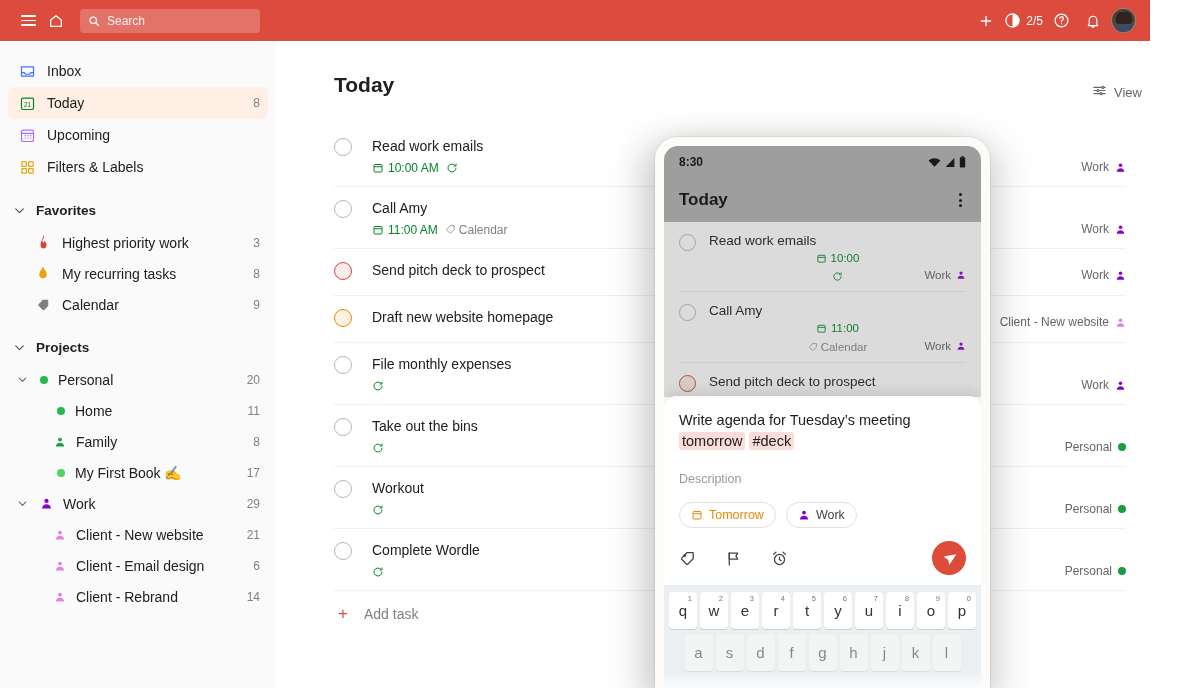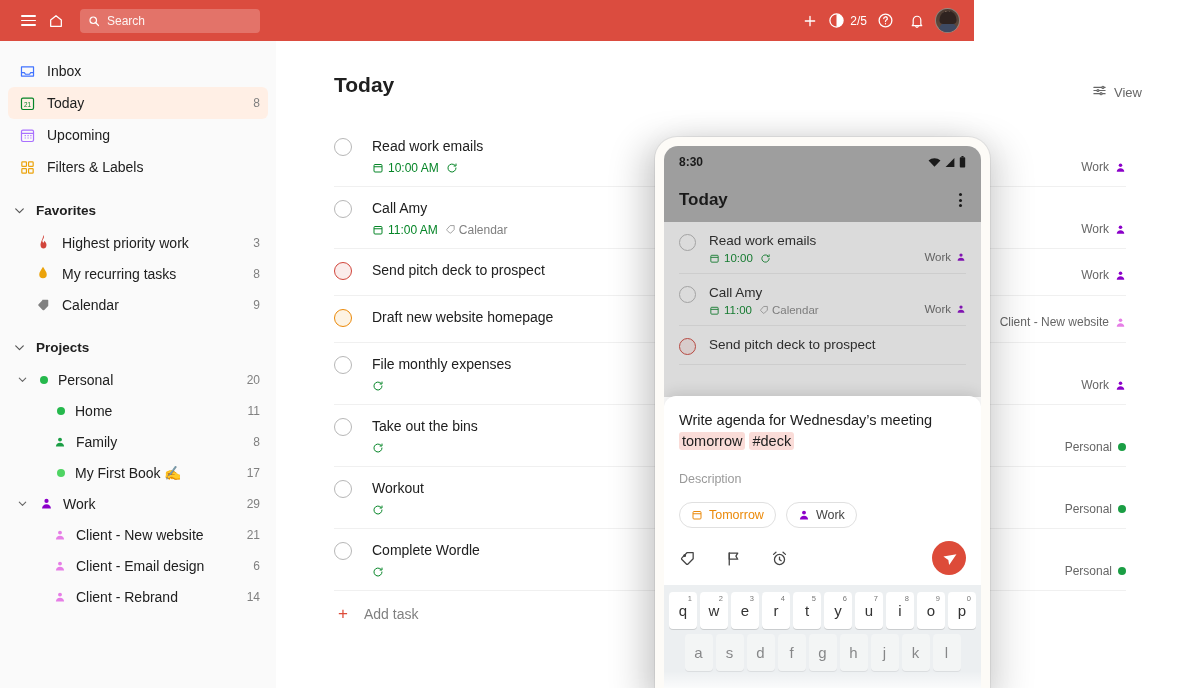--- a/index.html
+++ b/index.html
@@ -6,21 +6,21 @@
   html, body {
     width: 1186px; height: 688px;
     font-family: "Liberation Sans", sans-serif;
     background: #ffffff;
     overflow: hidden;
   }
   .app { position: relative; width: 1186px; height: 688px; background: #fff; }
 
   
   .topbar {
-    position: absolute; top: 0; left: 0; width: 974px; height: 41px;
+    position: absolute; top: 0; left: 0; width: 1150px; height: 41px;
     background: #db4c3f; display: flex; align-items: center;
     padding: 8px 14px; z-index: 40;
   }
   .tb-icon {
     width: 28px; height: 28px; display: flex; align-items: center;
     justify-content: center; border-radius: 4px; cursor: pointer;
     color: #fff; flex: none;
   }
   .hamburger { display: flex; flex-direction: column; gap: 3px; }
   .hamburger i { display: block; width: 15px; height: 1.7px; background: #fff; border-radius: 1px; }
@@ -138,21 +138,21 @@
   .ph-title { font-size: 17px; font-weight: bold; color: #1a1a1a; }
   .kebab { margin-left: auto; display: flex; flex-direction: column; gap: 2.5px; cursor: pointer; padding: 4px; }
   .kebab i { width: 3px; height: 3px; border-radius: 50%; background: #1a1a1a; display: block; }
 
   .ph-list { padding: 0 15px; background: #fff; }
   .ph-row { display: flex; align-items: flex-start; padding: 11px 0 9px; border-bottom: 1px solid #eee; position: relative; }
   .ph-chk { width: 17px; height: 17px; border-radius: 50%; border: 1.3px solid #b7b7b7; flex: none; margin-top: 1px; }
   .ph-chk.p1 { border-color: #d1453b; background: #fbeceb; }
   .ph-body { margin-left: 13px; flex: 1; }
   .ph-name { font-size: 13.5px; color: #202020; }
-  .ph-meta { margin-top: 4px; display: flex; align-items: center; gap: 7px; }
+  .ph-meta { margin-top: 4px; display: flex; align-items: center; gap: 7px; flex-direction: column; }
   .ph-date { font-size: 11.5px; color: #058527; display: flex; align-items: center; gap: 4px; }
   .ph-tag { font-size: 11.5px; color: #888; display: flex; align-items: center; gap: 3px; }
   .ph-proj { position: absolute; right: 0; bottom: 10px; font-size: 11.5px; color: #666; display: flex; align-items: center; gap: 5px; }
 
   .dim { position: absolute; left: 0; top: 76px; width: 317px; height: 175px; background: rgba(90,90,90,0.22); }
 
   .sheet {
     position: absolute; left: 0; bottom: 0; width: 317px; height: 301px;
     background: #fff; border-radius: 12px 12px 0 0; box-shadow: 0 -3px 14px rgba(0,0,0,0.12);
     padding: 14px 15px 0; z-index: 5;
@@ -705,21 +705,21 @@
           <div class="ph-body">
             <div class="ph-name">Send pitch deck to prospect</div>
           </div>
         </div>
       </div>
 
       <div class="dim"></div>
 
       <div class="sheet">
         <div class="sheet-task">
-          <span>Write agenda for Wednesday’s meeting</span><br>
+          <span>Write agenda for Tuesday’s meeting</span><br>
           <span class="hl">tomorrow</span>
           <span class="hl">#deck</span>
         </div>
         <div class="sheet-desc">Description</div>
 
         <div class="chips">
           <div class="chip date">
             <svg width="12" height="12" viewBox="0 0 24 24" fill="none" stroke="#eb8909" stroke-width="2">
                 <rect x="4" y="5" width="16" height="15" rx="2"></rect>
                 <path d="M4 9.5h16"></path>

